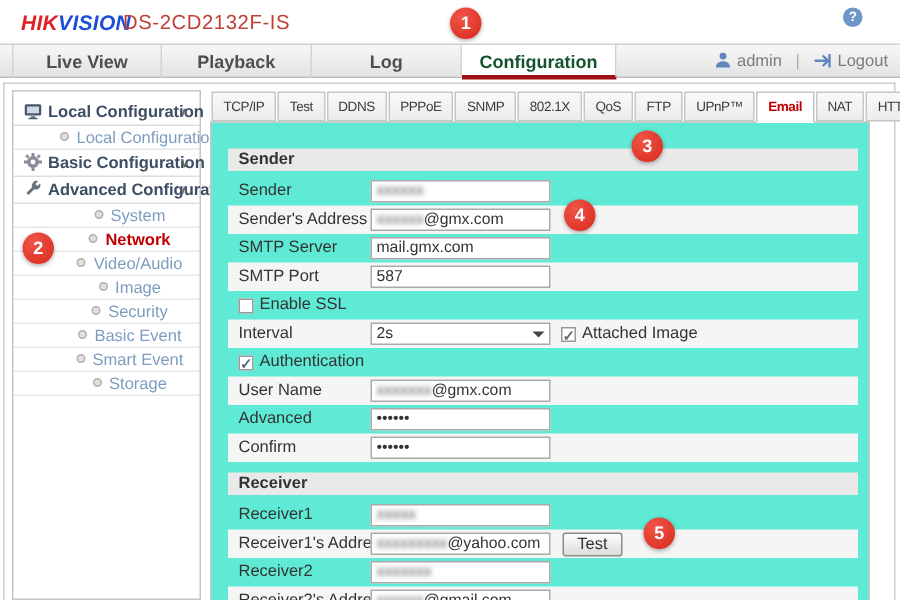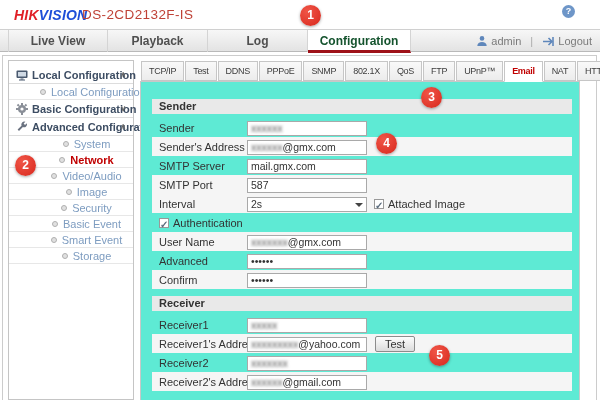--- a/index.html
+++ b/index.html
@@ -172,20 +172,23 @@
         </div>
         <div class="row striped">
           <span class="flabel">Sender's Address</span><span class="tbox"><span class="blur">xxxxxx</span><span>@gmx.com</span></span>
         </div>
         <div class="row">
           <span class="flabel">SMTP Server</span><span class="tbox"><span>mail.gmx.com</span></span>
         </div>
         <div class="row striped">
           <span class="flabel">SMTP Port</span><span class="tbox"><span>587</span></span>
         </div>
+        <div class="row">
+          <span class="cb"></span><span class="cblabel">Enable SSL</span>
+        </div>
         <div class="row striped">
           <span class="flabel">Interval</span><span class="tbox select"><span>2s</span><span class="dd-arrow"></span></span><span class="cb checked inline"></span><span class="cblabel">Attached Image</span>
         </div>
         <div class="row">
           <span class="cb checked"></span><span class="cblabel">Authentication</span>
         </div>
         <div class="row striped">
           <span class="flabel">User Name</span><span class="tbox"><span class="blur">xxxxxxx</span><span>@gmx.com</span></span>
         </div>
         <div class="row">

